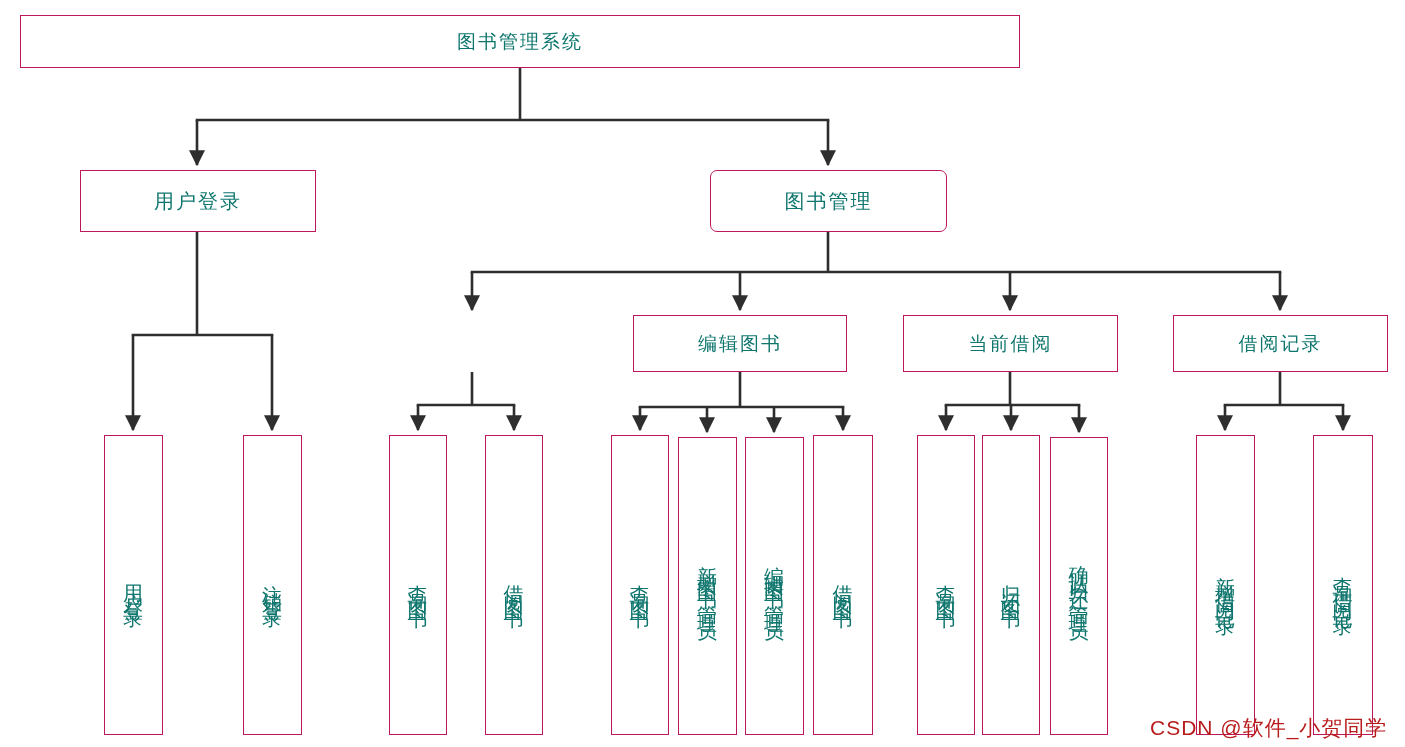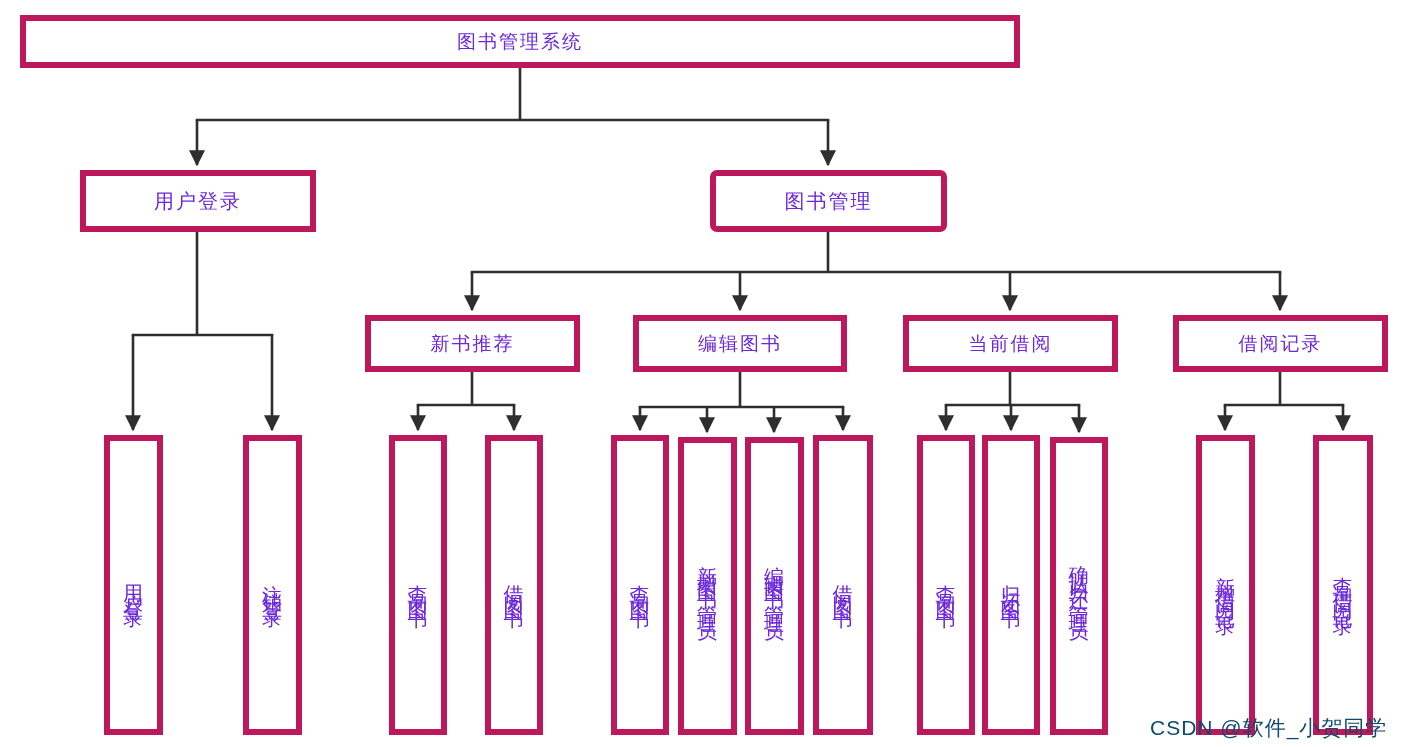--- a/index.html
+++ b/index.html
@@ -13,44 +13,44 @@
   }
   svg.wires {
     position: absolute;
     left: 0; top: 0;
     width: 1405px; height: 747px;
     z-index: 1;
   }
   .box {
     position: absolute;
     box-sizing: border-box;
-    border: 6px solid #be185d;
+    border: 1px solid #be185d;
     background: #ffffff;
-    color: #6d28d9;
+    color: #0f766e;
     display: flex;
     align-items: center;
     justify-content: center;
     z-index: 2;
   }
   .box.h { font-size: 19px; letter-spacing: 2px; }
   .box.h.lv2 { font-size: 20px; }
   .box.v {
     writing-mode: vertical-rl;
     text-orientation: mixed;
     font-size: 20px;
     letter-spacing: 8px;
     line-height: 1;
   }
   .box.v span { display: block; }
   .watermark {
     position: absolute;
     left: 1150px;
     top: 714px;
     font-size: 21px;
-    color: #0c4a6e;
+    color: #b91c1c;
     letter-spacing: 1px;
     white-space: nowrap;
     z-index: 3;
   }
 </style>
 </head>
 <body>
 
 <div class="stage">
 
@@ -108,23 +108,20 @@
     <span>图书管理系统</span>
   </div>
 
   <div class="box h lv2" style="left:80px; top:170px; width:236px; height:62px;">
     <span>用户登录</span>
   </div>
   <div class="box h lv2" style="left:710px; top:170px; width:237px; height:62px;border-radius:7px;">
     <span>图书管理</span>
   </div>
 
-  <div class="box h" style="left:365px; top:315px; width:215px; height:57px;">
-    <span>新书推荐</span>
-  </div>
   <div class="box h" style="left:633px; top:315px; width:214px; height:57px;">
     <span>编辑图书</span>
   </div>
   <div class="box h" style="left:903px; top:315px; width:215px; height:57px;text-align:center;">
     <span>当前借阅</span>
   </div>
   <div class="box h" style="left:1173px; top:315px; width:215px; height:57px;">
     <span>借阅记录</span>
   </div>
 

